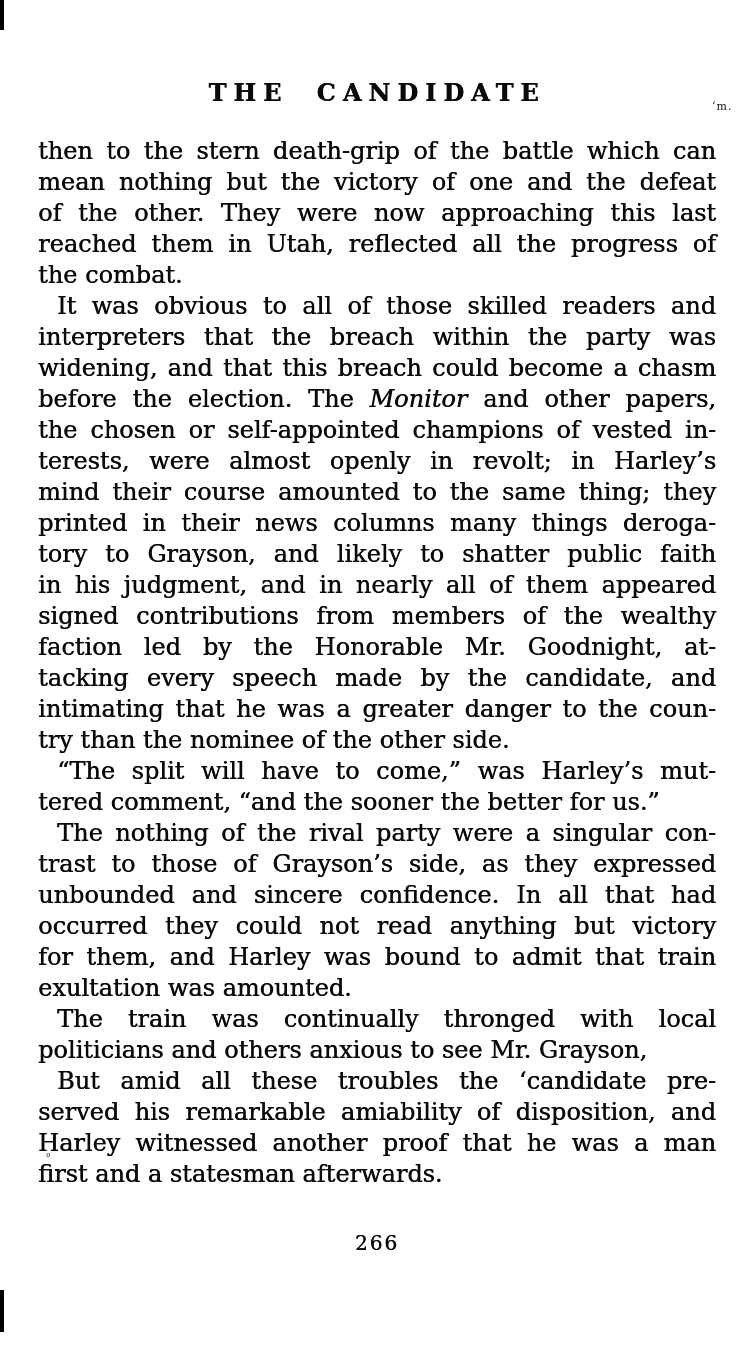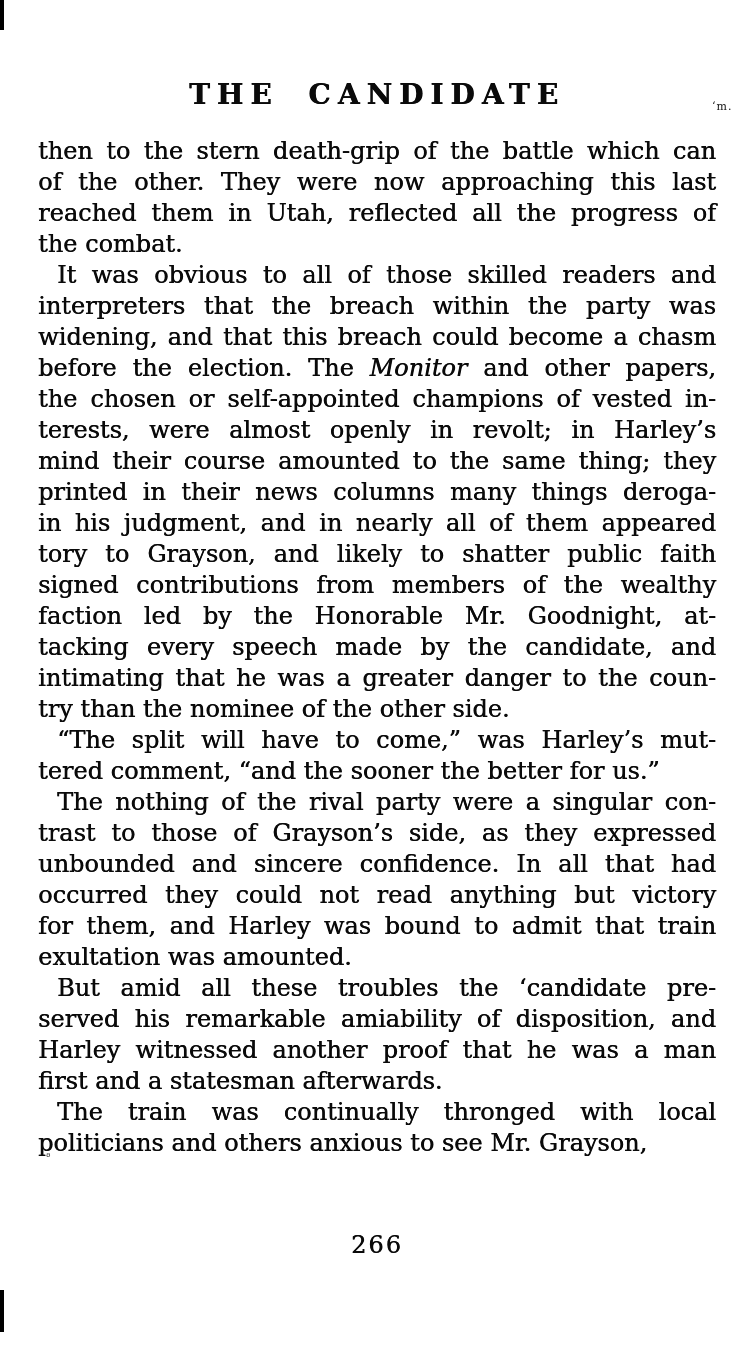--- a/index.html
+++ b/index.html
@@ -9,21 +9,21 @@
     color: #0a0a0a;
     font-family: "DejaVu Serif", "Liberation Serif", serif;
     position: relative;
     overflow: hidden;
   }
   .page { position: absolute; inset: 0; }
   .page-title {
     position: absolute; top: 78px; left: 38px; width: 678px;
     margin: 0;
     text-align: center;
-    font-size: 28px; font-weight: bold;
+    font-size: 24px; font-weight: bold;
     letter-spacing: 7px; word-spacing: 13px;
     text-shadow: 0.5px 0 0 currentColor;
     white-space: nowrap;
   }
   .smudge {
     position: absolute; left: 712px; top: 100px;
     font-size: 11px; letter-spacing: 1px; color: #111;
   }
   .text-block {
     position: absolute; left: 38px; top: 136px; width: 678px;
@@ -37,21 +37,21 @@
     text-shadow: 0.45px 0 0 currentColor;
     white-space: normal;
     overflow: visible;
   }
   .line.final { text-align-last: left; }
   .line.indent { text-indent: 19px; }
   .line .italic { font-style: italic; }
   .page-number {
     position: absolute; top: 1231px; left: 38px; width: 678px;
     text-align: center;
-    font-size: 24px; letter-spacing: 2px;
+    font-size: 20px; letter-spacing: 2px;
     text-shadow: 0.45px 0 0 currentColor;
   }
   .edge-artifact {
     position: absolute; background: #000;
   }
   .edge-artifact.top { left: 0; top: 0; width: 4px; height: 30px; }
   .edge-artifact.bottom { left: 0; top: 1290px; width: 4px; height: 42px; }
   .speck {
     position: absolute; left: 46px; top: 1152px;
     font-size: 9px; color: #222;
@@ -63,60 +63,61 @@
 <div class="page">
   <div class="edge-artifact top"></div>
   <div class="edge-artifact bottom"></div>
 
   <h1 class="page-title">THE CANDIDATE</h1>
   <span class="smudge">ʻm.</span>
 
   <main class="text-block" id="text-block">
       <div class="paragraph">
         <div class="line">then to the stern death-grip of the battle which can</div>
+        <div class="line">mean nothing but the victory of one and the defeat</div>
         <div class="line">of the other.  They were now approaching this last</div>
         <div class="line">reached them in Utah, reflected all the progress of</div>
         <div class="line final">the combat.</div>
       </div>
       <div class="paragraph">
         <div class="line indent">It was obvious to all of those skilled readers and</div>
         <div class="line">interpreters that the breach within the party was</div>
         <div class="line">widening, and that this breach could become a chasm</div>
         <div class="line"><span>before the election.  The </span><span class="italic">Monitor</span><span> and other papers,</span></div>
         <div class="line">the chosen or self-appointed champions of vested in-</div>
         <div class="line">terests, were almost openly in revolt; in Harley’s</div>
         <div class="line">mind their course amounted to the same thing; they</div>
         <div class="line">printed in their news columns many things deroga-</div>
+        <div class="line">tory to Grayson, and likely to shatter public faith</div>
         <div class="line">in his judgment, and in nearly all of them appeared</div>
-        <div class="line">tory to Grayson, and likely to shatter public faith</div>
         <div class="line">signed contributions from members of the wealthy</div>
         <div class="line">faction led by the Honorable Mr. Goodnight, at-</div>
         <div class="line">tacking every speech made by the candidate, and</div>
         <div class="line">intimating that he was a greater danger to the coun-</div>
         <div class="line final">try than the nominee of the other side.</div>
       </div>
       <div class="paragraph">
         <div class="line indent">“The split will have to come,” was Harley’s mut-</div>
         <div class="line final">tered comment, “and the sooner the better for us.”</div>
       </div>
       <div class="paragraph">
         <div class="line indent">The nothing of the rival party were a singular con-</div>
         <div class="line">trast to those of Grayson’s side, as they expressed</div>
         <div class="line">unbounded and sincere confidence.  In all that had</div>
         <div class="line">occurred they could not read anything but victory</div>
         <div class="line">for them, and Harley was bound to admit that train</div>
         <div class="line final">exultation was amounted.</div>
       </div>
       <div class="paragraph">
+        <div class="line indent">The train was continually thronged with local</div>
+        <div class="line final">politicians and others anxious to see Mr. Grayson,</div>
+      </div>
+      <div class="paragraph">
         <div class="line indent">But amid all these troubles the ʻcandidate pre-</div>
         <div class="line">served his remarkable amiability of disposition, and</div>
         <div class="line">Harley witnessed another proof that he was a man</div>
         <div class="line final">first and a statesman afterwards.</div>
-      </div>
-      <div class="paragraph">
-        <div class="line indent">The train was continually thronged with local</div>
-        <div class="line final">politicians and others anxious to see Mr. Grayson,</div>
       </div>
     </main>
 
   <span class="speck">ª</span>
   <div class="page-number">266</div>
 </div>
 
 </body></html>

